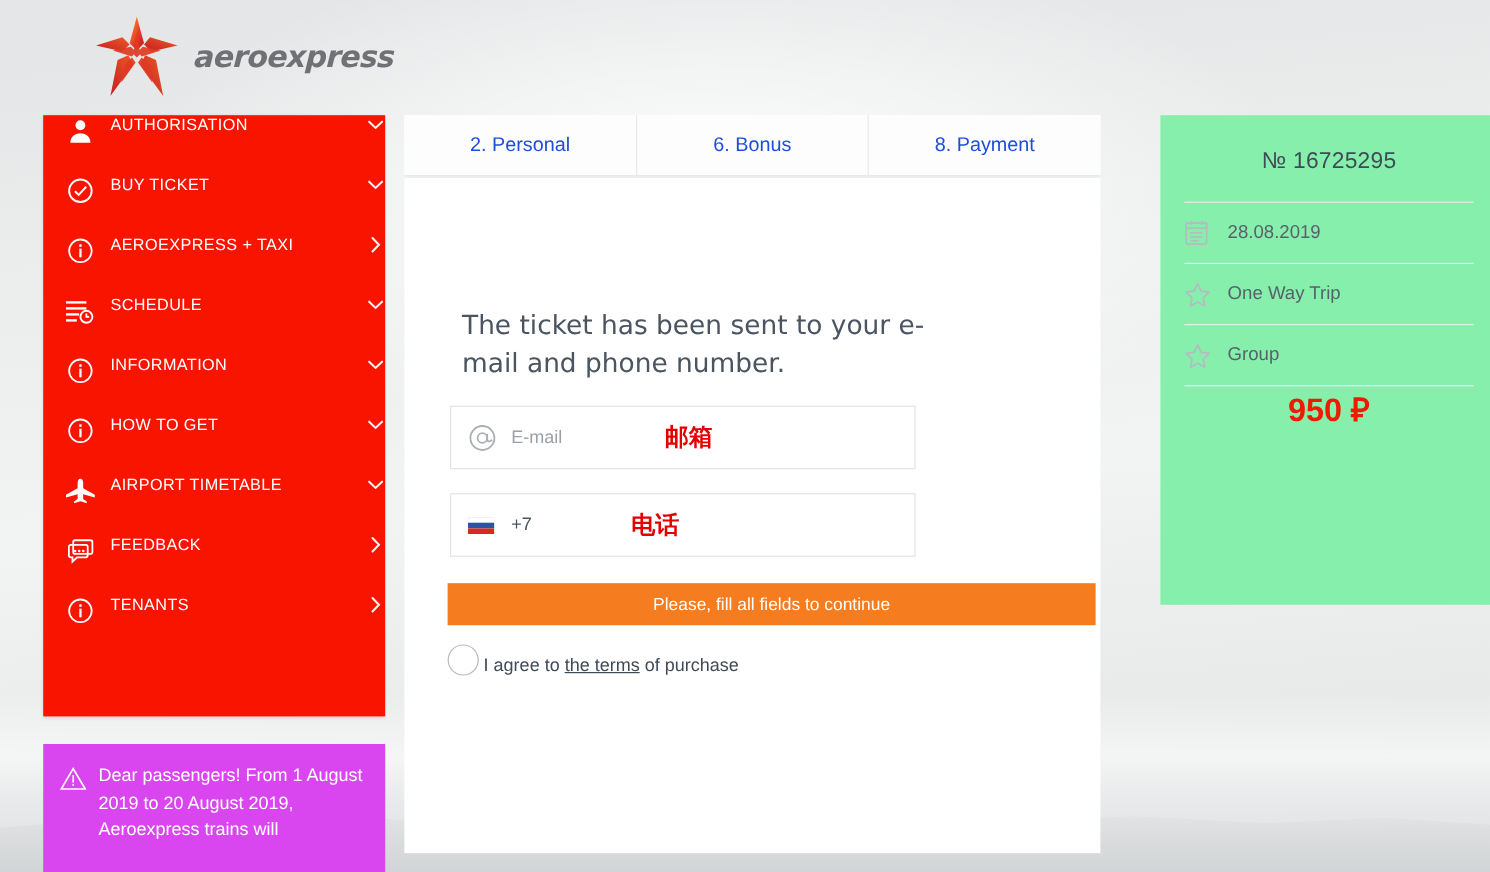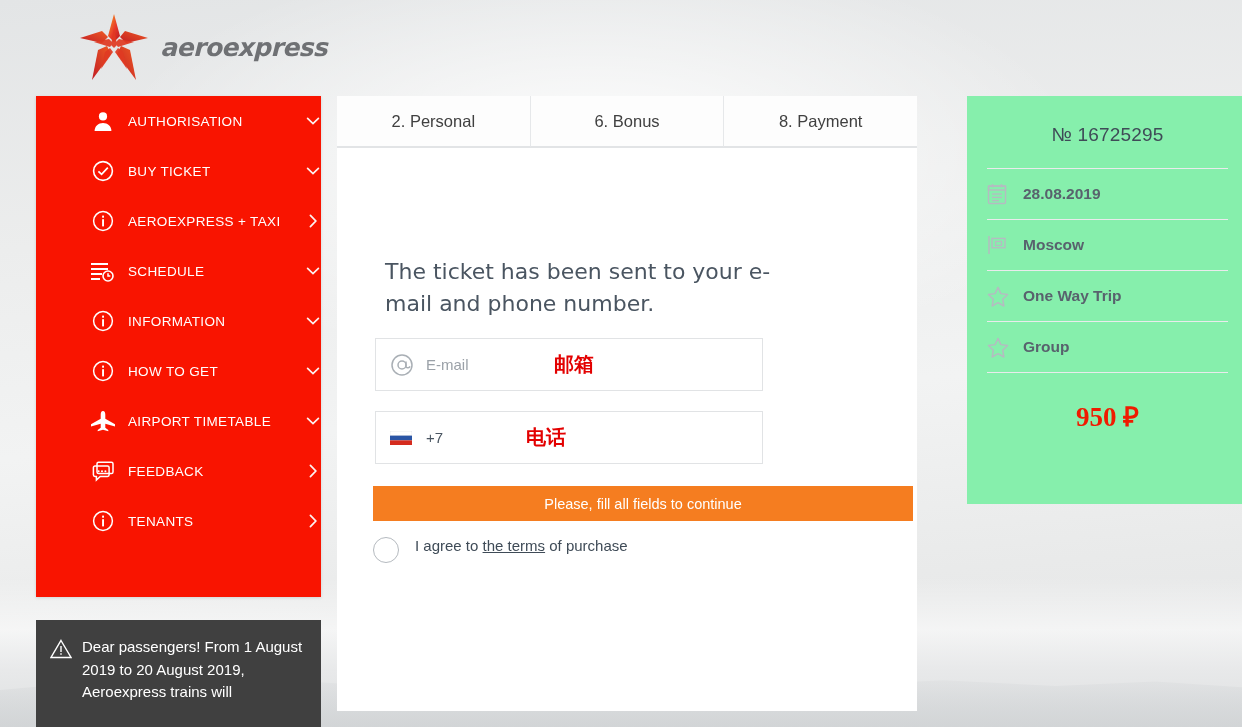--- a/index.html
+++ b/index.html
@@ -38,54 +38,54 @@
     transform: skewX(-3deg);
   }
 
   
   .sidebar {
     position: absolute; left: 36px; top: 96px; width: 285px; height: 501px;
     background: #f91400;
     box-shadow: 0 1px 3px rgba(0,0,0,0.12);
   }
   .nav-item {
-    display: flex; align-items: center;
+    display: flex; 
     height: 50px; padding: 0 0 0 18px;
-    color: #ffffff; cursor: pointer; position: relative; margin-left: 36px;
+    color: #ffffff; cursor: pointer; position: relative;
   }
   .nav-icon {
     width: 26px; height: 26px; flex: 0 0 26px;
     display: flex; align-items: center; justify-content: center;
     margin-right: 12px;
   }
   .nav-icon svg { display: block; }
   .nav-label {
     font-size: 13.5px; letter-spacing: 0.35px; color: #fff;
     font-family: "Liberation Sans", sans-serif; white-space: nowrap;
   }
   .nav-arrow { margin-left: auto; width: 16px; height: 16px; opacity: 0.95; }
 
   
   .notice {
     position: absolute; left: 36px; top: 620px; width: 285px; height: 107px;
-    background: #404040; color: #ffffff; padding: 16px 18px 0 14px;
+    background: #d946ef; color: #ffffff; padding: 16px 18px 0 14px;
     display: flex; gap: 10px; overflow: hidden;
   }
   .notice-icon { flex: 0 0 22px; margin-top: 3px; }
   .notice-text { font-size: 15px; line-height: 22.5px; color: #fff; }
 
   
   .panel {
     position: absolute; left: 337px; top: 96px; width: 580px; height: 615px;
     background: #ffffff;
   }
   .tabs { display: flex; height: 52px; border-bottom: 1px solid #e2e4e6; }
   .tab {
     flex: 1 1 0; display: flex; align-items: center; justify-content: center;
-    font-size: 16.5px; color: #404040; cursor: pointer;
+    font-size: 16.5px; color: #1d4ed8; cursor: pointer;
     border-left: 1px solid #e6e8ea; border-bottom: 1px solid #e2e4e6;
     background: #fdfdfd;
   }
   .tab:first-child { border-left: none; }
   .tab.active {
     color: #3f4b57; background: #ffffff; border-bottom-color: #ffffff;
   }
 
   .panel-body { padding: 0 18px; position: relative; }
 
@@ -110,21 +110,21 @@
   }
 
   .warn-bar {
     margin: 22px 0 0 18px; width: 540px; height: 35px;
     background: #f57d20; color: #fff;
     display: flex; align-items: center; justify-content: center;
     font-size: 14.5px; cursor: pointer;
   }
 
   .agree-row {
-    margin: 16px 0 0 18px; display: flex; align-items: flex-start; gap: 16px;
+    margin: 16px 0 0 18px; display: flex; align-items: flex-end; gap: 4px;
   }
   .agree-box {
     width: 26px; height: 26px; border: 1.6px solid #b5babf; border-radius: 50%;
     background: #fff; cursor: pointer; flex: 0 0 26px;
   }
   .agree-text { font-size: 15px; color: #3f4b57; }
   .agree-text a { color: #3f4b57; text-decoration: underline; cursor: pointer; }
 
   
   .order-card {
@@ -134,25 +134,25 @@
   .order-no {
     text-align: center; font-size: 19px; color: #3f4b57;
     padding: 28px 0 22px 0; letter-spacing: 0.2px;
   }
   .order-no .num { font-weight: 400; }
   .order-row {
     display: flex; align-items: center; gap: 14px;
     height: 51px; border-top: 1px solid #e9ebec;
   }
   .order-row .ic { width: 22px; flex: 0 0 22px; display: flex; align-items: center; }
-  .order-row .tx { font-size: 15.5px; color: #58626d; font-weight: bold; }
+  .order-row .tx { font-size: 15.5px; color: #58626d; }
   .order-total {
     border-top: 1px solid #e9ebec; text-align: center;
-    padding-top: 24px; color: #f01a00; font-size: 27px; font-weight: bold;
-    font-family: Liberation Serif, serif;
+    color: #f01a00; font-size: 27px; font-weight: bold;
+    font-family: Liberation Sans, sans-serif;
   }
 </style>
 </head>
 <body>
 
 <div class="bg-landscape"></div>
 
 <div class="header">
   <div class="logo">
     <span class="logo-mark">
@@ -385,30 +385,20 @@
               <path d="M5 11 h10"></path>
               <path d="M5 14.4 h10"></path>
               <path d="M5 17.6 h7"></path>
             </g>
           </svg>
         </span>
         <span class="tx">28.08.2019</span>
       </div>
       <div class="order-row">
         <span class="ic">
-          <svg width="22" height="20" viewBox="0 0 22 20">
-            <path d="M2 1 V19" stroke="#b5bbc1" stroke-width="1.5" fill="none"></path>
-            <rect x="5" y="3.4" width="13" height="9.4" fill="none" stroke="#b5bbc1" stroke-width="1.4"></rect>
-            <rect x="8.6" y="6.4" width="6" height="4" fill="none" stroke="#b5bbc1" stroke-width="1.3"></rect>
-          </svg>
-        </span>
-        <span class="tx">Moscow</span>
-      </div>
-      <div class="order-row">
-        <span class="ic">
           <svg width="22" height="21" viewBox="0 0 22 21">
             <path d="M11 1.4 L13.9 7.6 L20.6 8.5 L15.7 13.2 L16.9 20 L11 16.7 L5.1 20 L6.3 13.2 L1.4 8.5 L8.1 7.6 Z" fill="none" stroke="#b5bbc1" stroke-width="1.45" stroke-linejoin="round"></path>
           </svg>
         </span>
         <span class="tx">One Way Trip</span>
       </div>
       <div class="order-row">
         <span class="ic">
           <svg width="22" height="21" viewBox="0 0 22 21">
             <path d="M11 1.4 L13.9 7.6 L20.6 8.5 L15.7 13.2 L16.9 20 L11 16.7 L5.1 20 L6.3 13.2 L1.4 8.5 L8.1 7.6 Z" fill="none" stroke="#b5bbc1" stroke-width="1.45" stroke-linejoin="round"></path>

